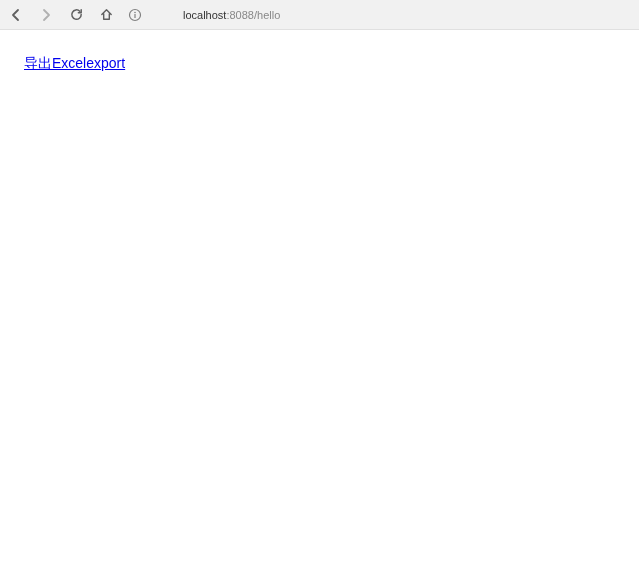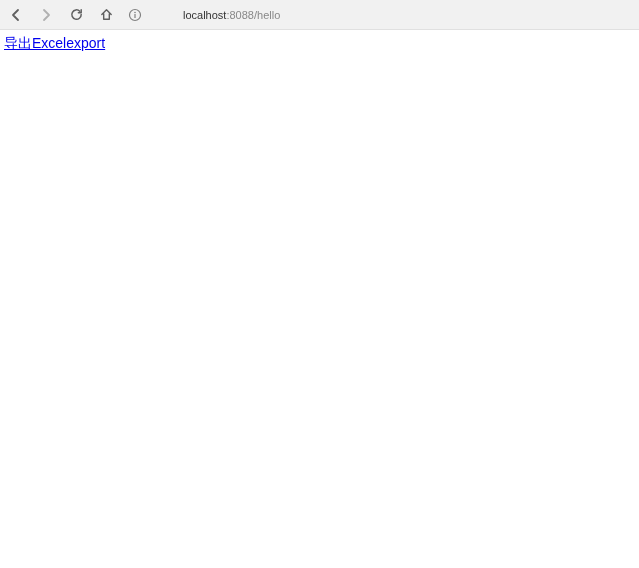--- a/index.html
+++ b/index.html
@@ -64,21 +64,21 @@
     .url-host {
       color: #333;
     }
     .url-port {
       color: #888;
     }
     .url-path {
       color: #888;
     }
     .content {
-      padding: 4px;
+      padding: 24px;
     }
     .export-link {
       color: #0000EE;
       text-decoration: underline;
       font-size: 14px;
       cursor: pointer;
     }
   </style>
 </head>
 <body>

